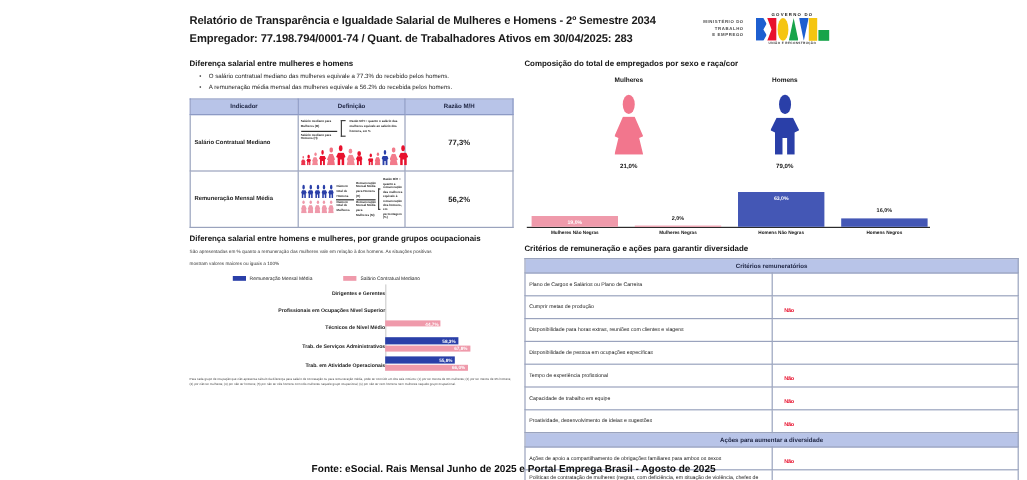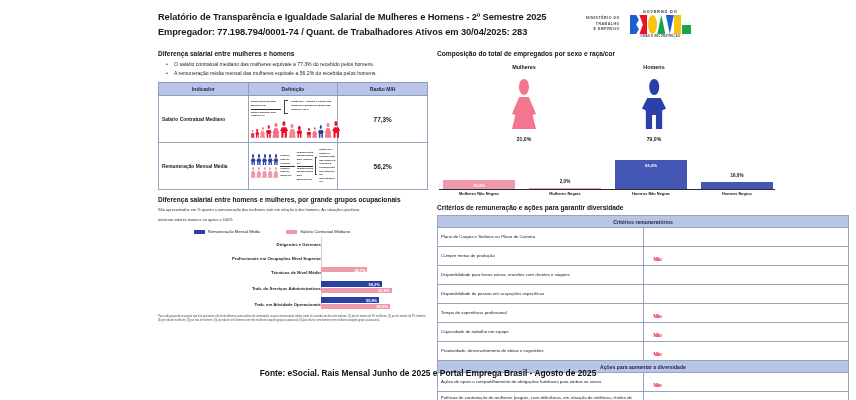--- a/index.html
+++ b/index.html
@@ -134,32 +134,32 @@
   table.crit .grp {
     background: #b8c4e8; font-size: 5.1px; font-weight: bold;
     color: #1c2340; text-align: center; height: 12px;
   }
   table.crit .txt { font-size: 4.35px; color: #1a1a1a; padding: 2.5px 3px; line-height: 6.4px; }
   table.crit .mark { width: 110px; text-align: left; padding-left: 10px; }
   .nao { display: inline-block; font-size: 4.6px; font-weight: bold; color: #e8112d; letter-spacing: -0.2px; }
 
   
   .footer {
-    position: absolute; left: 0; top: 368px; width: 856px;
+    position: absolute; left: 0; top: 385px; width: 856px;
     text-align: center; font-size: 8.4px; font-weight: bold; color: #101010;
   }
 </style>
 </head>
 <body>
 
 <div class="page">
 
   <div class="header">
     <div class="header-titles">
-      <div class="line">Relatório de Transparência e Igualdade Salarial de Mulheres e Homens - 2º Semestre 2025</div>
+      <div class="line">Relatório de Transparência e Igualdade Salarial de Mulheres e Homens - 2º Semestre 2034</div>
       <div class="line">Empregador: 77.198.794/0001-74    /    Quant. de Trabalhadores Ativos em 30/04/2025: 283</div>
     </div>
     <div class="logos">
       <div class="min-logo">
         <div>MINISTÉRIO DO</div>
         <div>TRABALHO</div>
         <div>E EMPREGO</div>
       </div>
       <div class="gov-logo">
         <div class="gov-top">GOVERNO DO</div>

